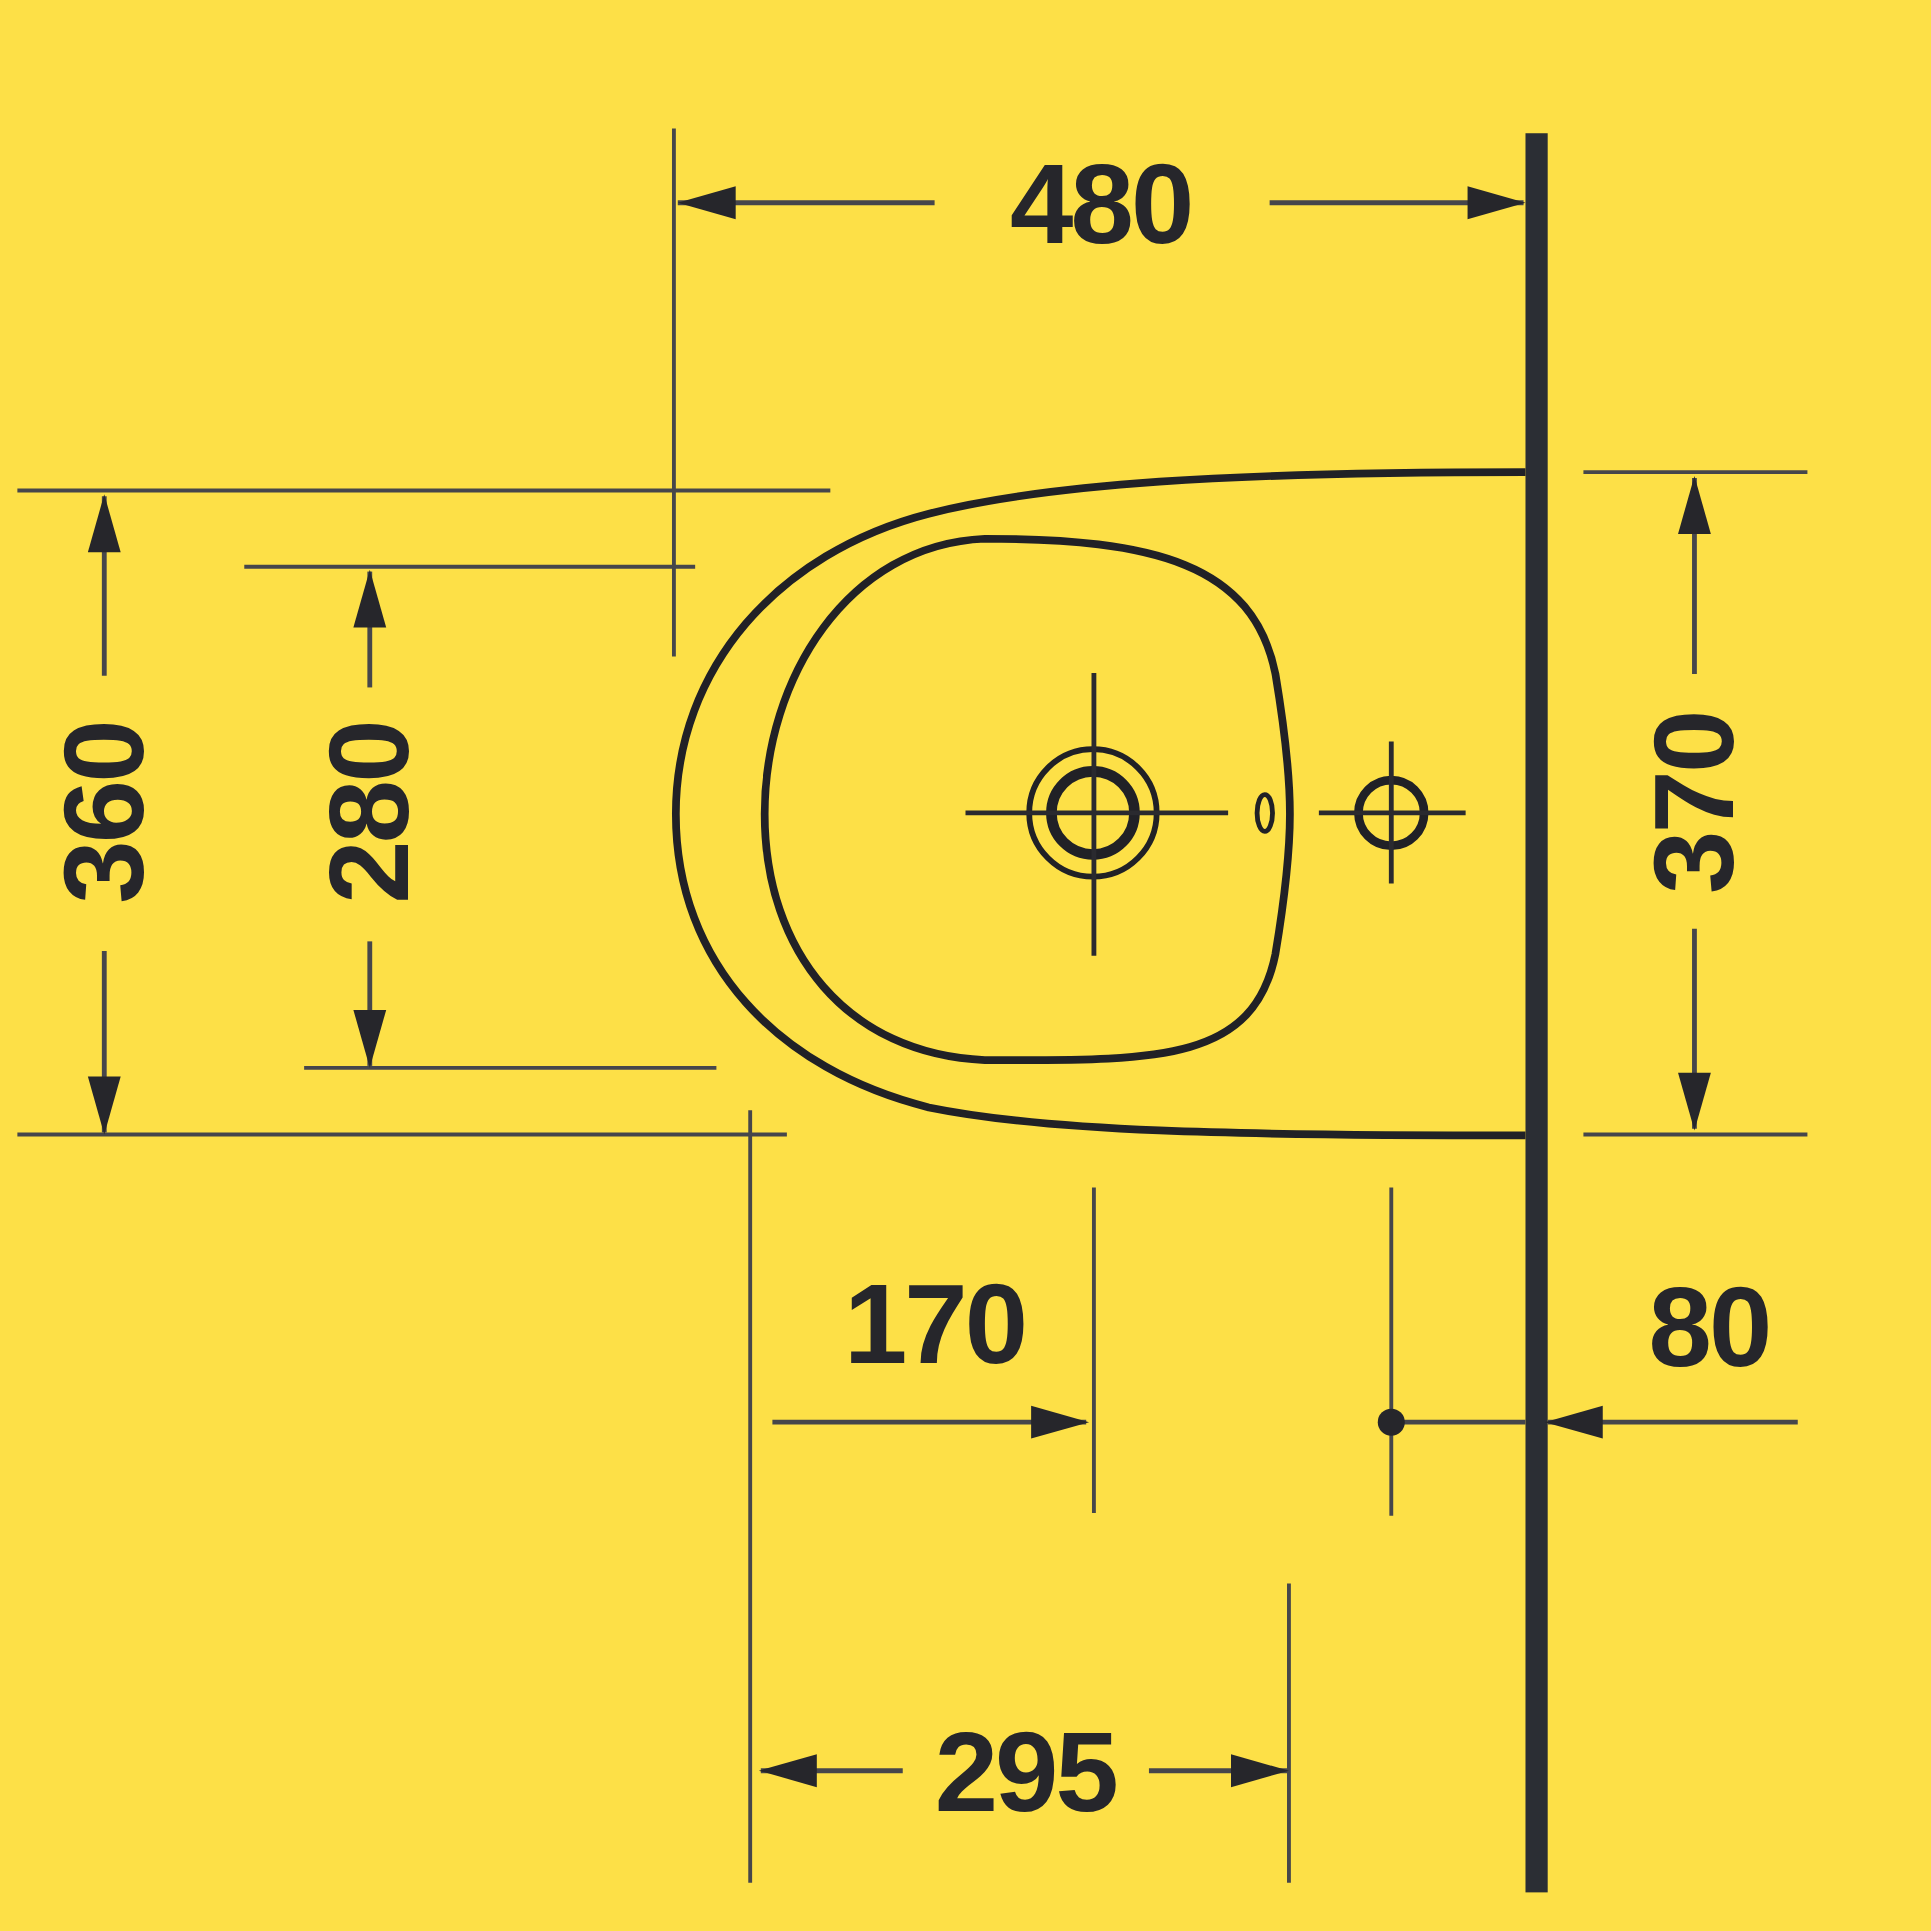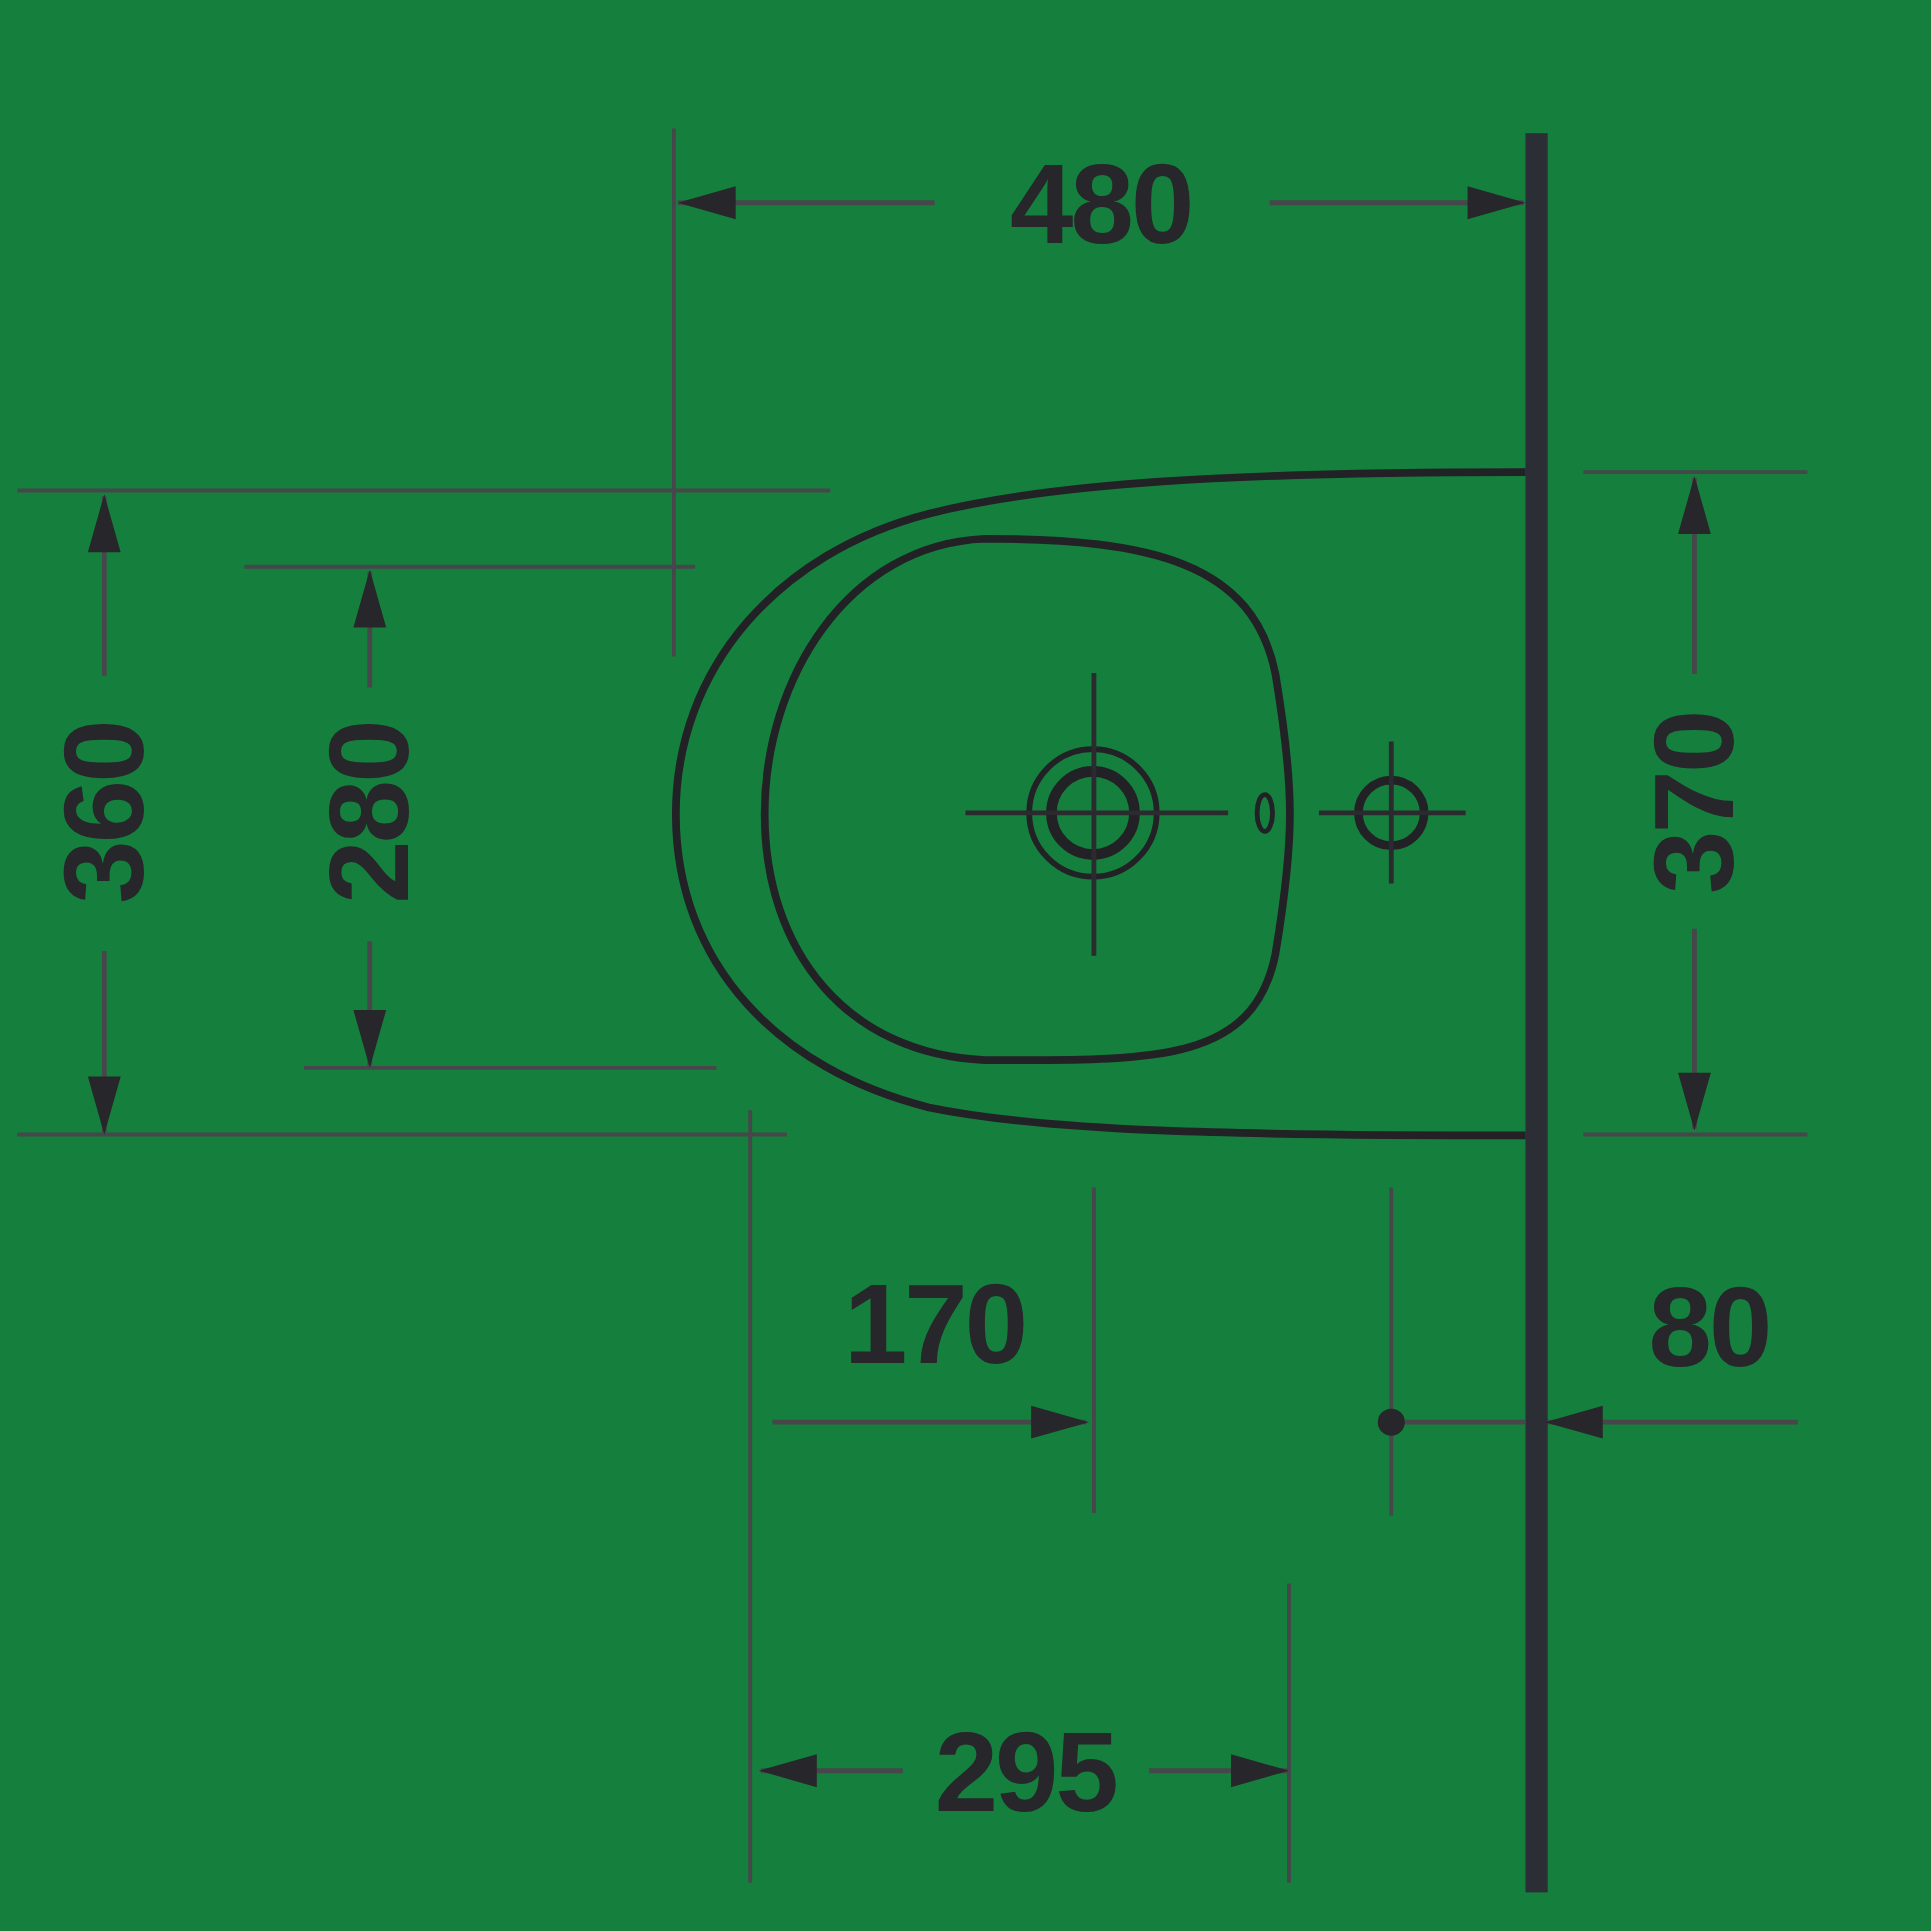--- a/index.html
+++ b/index.html
@@ -1,17 +1,17 @@
 <!DOCTYPE html>
 <html><head>
 <meta charset="utf-8">
 <style>
   html,body{margin:0;padding:0;background:#ffffff;}
   .stage{
-    width:1931px;height:1931px;position:relative;background:#15803d;
+    width:1931px;height:1931px;position:relative;background:#fde047;
     font-family:"Liberation Sans","DejaVu Sans",sans-serif;
   }
   svg{display:block}
   .dimtext{
     font-family:"Liberation Sans","DejaVu Sans",sans-serif;
     font-weight:bold;
     font-size:118px;
     letter-spacing:-3px;
     fill:#26262b;
   }

